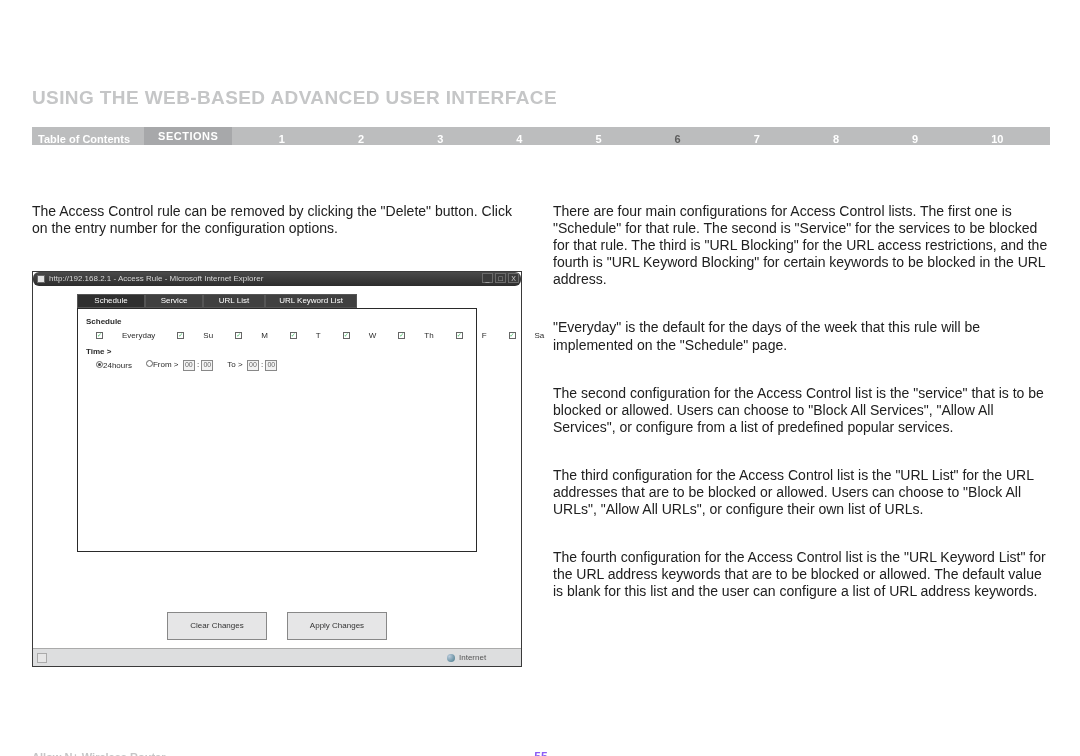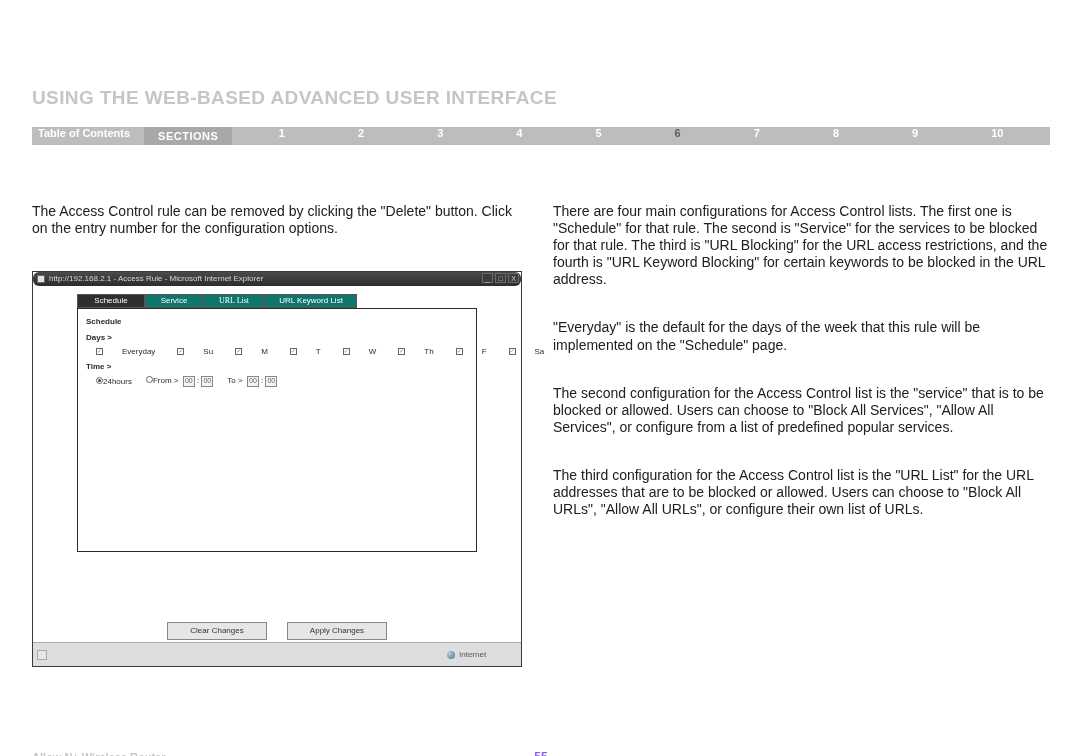--- a/index.html
+++ b/index.html
@@ -1,19 +1,19 @@
 <!DOCTYPE html>
 <html><head>
 <meta charset="utf-8">
 <style>
   * { box-sizing: border-box; margin: 0; padding: 0; }
   html, body { width: 1080px; height: 756px; background: #fff; font-family: Arial, Helvetica, sans-serif; }
   .page { width: 1080px; height: 756px; position: relative; padding: 54px 30px 28px 32px; margin-top: 33px; }
   .title { font-family: "Arial Black", Arial, sans-serif; font-weight: 900; font-size: 19px; letter-spacing: 0.4px; color: #c5c6c7; text-transform: uppercase; margin-bottom: 18px; }
-  .navbar { background: #bcbdbe; height: 18px; display: flex; align-items: flex-start; font-family: "Arial Black", Arial, sans-serif; font-weight: 900; font-size: 11px; color: #fff; }
+  .navbar { background: #bcbdbe; height: 18px; display: flex; align-items: flex-end; font-family: "Arial Black", Arial, sans-serif; font-weight: 900; font-size: 11px; color: #fff; }
   .navbar .toc { padding: 0 14px 0 6px; color: #fff; }
   .navbar .sections-label { background: #a7a8aa; padding: 0 14px; height: 100%; display: flex; align-items: center; color: #fff; font-family: "Arial Black", Arial, sans-serif; letter-spacing: 0.5px; }
   .navbar .nums { display: flex; flex: 1; justify-content: space-around; padding: 0 10px; }
   .navbar .nums span { color: #fff; cursor: pointer; }
   .navbar .nums span.active { color: #5d5d5d; }
 
   .body-cols { display: flex; margin-top: 58px; gap: 24px; }
   .col { flex: 1; font-size: 14px; line-height: 1.22; color: #202020; }
   .col p { margin-bottom: 14px; }
   .col .para1 { margin-bottom: 34px; }
@@ -21,39 +21,39 @@
   
   .shot-wrap { border: 1px solid #3a3a3a; width: 490px; height: 396px; background: #fff; position: relative; margin-top: 0; }
   .shot-titlebar { height: 14px; background: linear-gradient(#4a4a4a,#2c2c2c); display: flex; align-items: center; color: #d8d8d8; font-size: 8px; padding: 0 4px; position: relative; border-radius: 6px; }
   .shot-titlebar .ticon { width:8px;height:8px;background:#e3e3e3;border:1px solid #666;margin-right:4px; }
   .winbtns { position:absolute; right:2px; top:1px; display:flex; gap:2px; }
   .winbtn { width:11px; height:10px; background:#3b3b3b; border:1px solid #6b6b6b; color:#cfcfcf; font-size:7px; display:flex;align-items:center;justify-content:center; line-height:1; }
   .shot-body { position:absolute; top:14px; left:0; right:0; bottom:14px; background:#fff; padding: 6px 18px 6px 18px; }
   .tabs { display:flex; height:14px; margin: 2px 0 0 26px; }
   .tab { border:1px solid #555; font-size:8px; color:#fff; display:flex;align-items:center;justify-content:center; }
   .tab.active { background:#2f2f2f; width:68px; }
-  .tab.in { background:#0f766e; }
+  .tab.in { background:#404040; }
   .tab1 { width:68px; }
   .tab2 { width:58px; }
-  .tab3 { width:62px;font-family:Liberation Serif, serif; }
+  .tab3 { width:62px; }
   .tab4 { width:92px; }
   .panel { border:1px solid #2a2a2a; margin:0 26px; height:244px; padding:8px 8px; font-size:8px; color:#2a2a2a; position:relative; }
   .panel .h { font-weight:bold; font-family: Arial; }
   .panel .lbl { margin-top:6px; font-weight:bold; }
   .daysrow { display:flex; gap:22px; margin-top:4px; align-items:center; padding-left:10px;}
   .daysrow .item { display:flex;align-items:center;gap:19px; }
   .cb { width:7px;height:7px;border:1px solid #666;display:inline-block;position:relative; background:#fff;}
   .cb::after { content:"✓"; font-size:6px; position:absolute; left:0; top:-1px; color:#4b6; }
   .timerow { display:flex; gap:14px; margin-top:4px; align-items:center; padding-left:10px;}
   .rb { width:7px;height:7px;border:1px solid #666;border-radius:50%;display:inline-block;position:relative;background:#fff;}
   .rb.sel::after{content:"";position:absolute;left:1px;top:1px;width:3px;height:3px;border-radius:50%;background:#444;}
   .sel-dd { display:inline-block;border:1px solid #888;font-size:7px;padding:0 1px;background:#f3f3f3;color:#666; }
   .btnrow { position:absolute; bottom:12px; left:0; right:0; display:flex; justify-content:center; gap:20px; }
-  .fbtn { width:100px; height:18px; font-size:8px; background:#e6e6e7; border:1px solid #888; display:flex;align-items:center;justify-content:center; color:#333;}
-  .statusbar { position:absolute; bottom:0; left:0; right:0; height:24px; background:#dddedf; border-top:1px solid #aaa; font-size:8px; color:#555; display:flex;align-items:center; }
+  .fbtn { width:100px; height:28px; font-size:8px; background:#e6e6e7; border:1px solid #888; display:flex;align-items:center;justify-content:center; color:#333;}
+  .statusbar { position:absolute; bottom:0; left:0; right:0; height:18px; background:#dddedf; border-top:1px solid #aaa; font-size:8px; color:#555; display:flex;align-items:center; }
   .statusbar .globe { margin-left: 400px; margin-right:4px; width:8px;height:8px;border-radius:50%;background:radial-gradient(circle at 30% 30%, #bcd, #478);}
   .sbicon { width:10px;height:10px;background:#e6e6e6;border:1px solid #aaa;margin-left:4px;}
 
   .footer { position:absolute; bottom:26px; left:32px; right:30px; display:flex; align-items:center; }
   .footer .prod { font-family:"Arial Black",Arial,sans-serif; font-weight:900; font-size:11px; color:#c5c6c7; }
   .footer .pg { position:absolute; left:50%; transform:translateX(-50%); font-family:"Arial Black",Arial,sans-serif; font-weight:700; font-size:12px; color:#8b5cf6; }
 </style>
 </head>
 <body>
 
@@ -93,21 +93,20 @@
         </div>
         <div class="shot-body">
           <div class="tabs">
             <div class="tab tab1 active">Schedule</div>
             <div class="tab tab2 in">Service</div>
             <div class="tab tab3 in">URL List</div>
             <div class="tab tab4 in">URL Keyword List</div>
           </div>
           <div class="panel">
             <div class="h">Schedule</div>
-            <div class="lbl">Days &gt;</div>
             <div class="daysrow">
               <span class="item">
                   <span class="cb"></span>
                   <span>Everyday</span>
                 </span>
               <span class="item">
                   <span class="cb"></span>
                   <span>Su</span>
                 </span>
               <span class="item">
@@ -161,20 +160,21 @@
 
     <div class="col">
       <p>There are four main configurations for Access Control lists. The first one is "Schedule" for that rule. The second is "Service" for the services to be blocked for that rule. The third is "URL Blocking" for the URL access restrictions, and the fourth is "URL Keyword Blocking" for certain keywords to be blocked in the URL address.</p>
       <br>
       <p>"Everyday" is the default for the days of the week that this rule will be implemented on the "Schedule" page.</p>
       <br>
       <p>The second configuration for the Access Control list is the "service" that is to be blocked or allowed. Users can choose to "Block All Services", "Allow All Services", or configure from a list of predefined popular services.</p>
       <br>
       <p>The third configuration for the Access Control list is the "URL List" for the URL addresses that are to be blocked or allowed. Users can choose to "Block All URLs", "Allow All URLs", or configure their own list of URLs.</p>
       <br>
+      <p>The fourth configuration for the Access Control list is the "URL Keyword List" for the URL address keywords that are to be blocked or allowed. The default value is blank for this list and the user can configure a list of URL address keywords.</p>
     </div>
   </div>
 
   <div class="footer">
     <span class="prod">Allow N+ Wireless Router</span>
     <span class="pg">55</span>
   </div>
 </div>
 
 </body></html>

